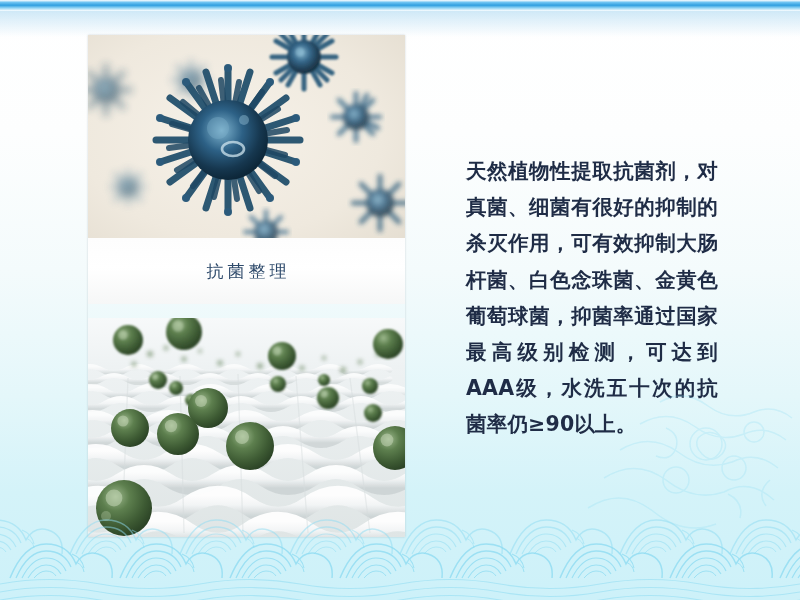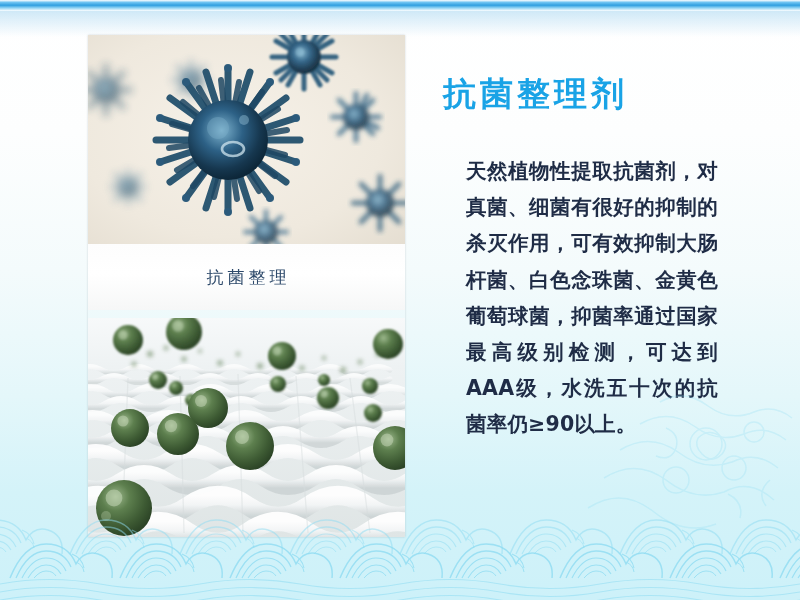--- a/index.html
+++ b/index.html
@@ -79,21 +79,21 @@
   .img-virus {
     position: absolute;
     left: 0; top: 0;
     width: 317px;
     height: 217px;
     overflow: hidden;
     background: linear-gradient(135deg, #efeae0 0%, #f2ece2 40%, #e8e1d5 100%);
   }
   .img-caption {
     position: absolute;
-    left: 0; top: 209px;
+    left: 0; top: 203px;
     width: 317px;
     height: 66px;
     background: linear-gradient(to bottom, #fdfdfd 0%, #ffffff 45%, #f6f7f7 100%);
     display: flex;
     align-items: center;
     justify-content: center;
     text-align: right;
   }
   .img-caption span {
     font-family: "DejaVu Serif", "Liberation Serif", serif;
@@ -470,21 +470,20 @@
             <circle cx="299" cy="122" r="6.4" fill="#c7d8ba" opacity="0.5"></circle>
             <circle cx="36" cy="190" r="28" fill="url(#germ)"></circle>
             <circle cx="26" cy="180" r="8.4" fill="#c7d8ba" opacity="0.52"></circle>
             <circle cx="18" cy="198" r="5" fill="#b9cfa9" opacity="0.35"></circle>
           </g>
         </g>
       </svg>
     </div>
   </div>
 
-  <div class="title">抗菌整理剂</div>
   <div class="body-text">天然植物性提取抗菌剂，对真菌、细菌有很好的抑制的杀灭作用，可有效抑制大肠杆菌、白色念珠菌、金黄色葡萄球菌，抑菌率通过国家最高级别检测，可达到AAA级，水洗五十次的抗菌率仍≥90以上。</div>
 
   <svg class="dragon-cloud" viewBox="0 0 330 200">
     <g fill="none" stroke="#8fdcf2" stroke-width="1.5" opacity="0.5">
       <path d="M190,18 q24,-14 48,4 q22,16 46,6 q20,-8 38,6"></path>
       <path d="M170,40 q28,-16 54,2 q24,18 50,8 q22,-10 42,6"></path>
       <path d="M150,66 q30,-18 58,2 q26,20 54,10 q24,-12 46,6"></path>
       <path d="M134,94 q32,-20 62,2 q28,22 58,12 q26,-14 50,8"></path>
       <path d="M118,124 q34,-22 66,4 q30,24 62,12"></path>
       <circle cx="236" cy="60" r="16"></circle>

